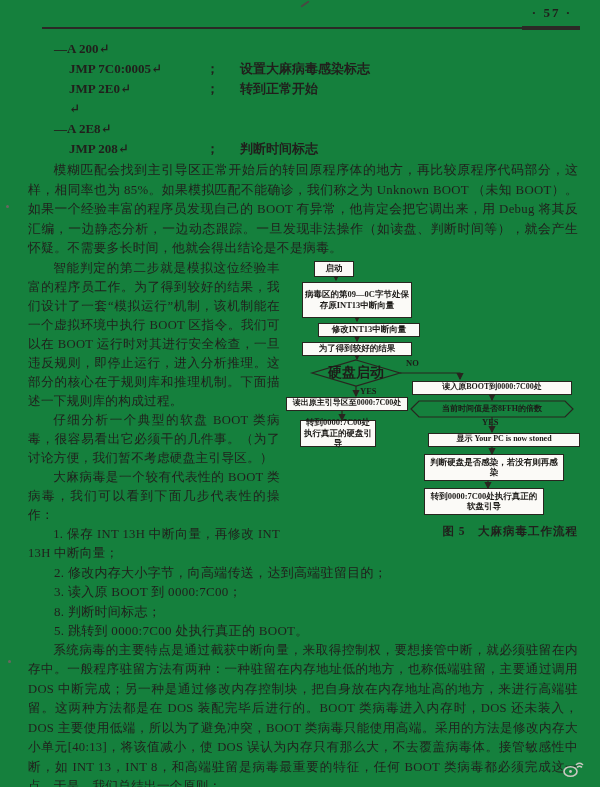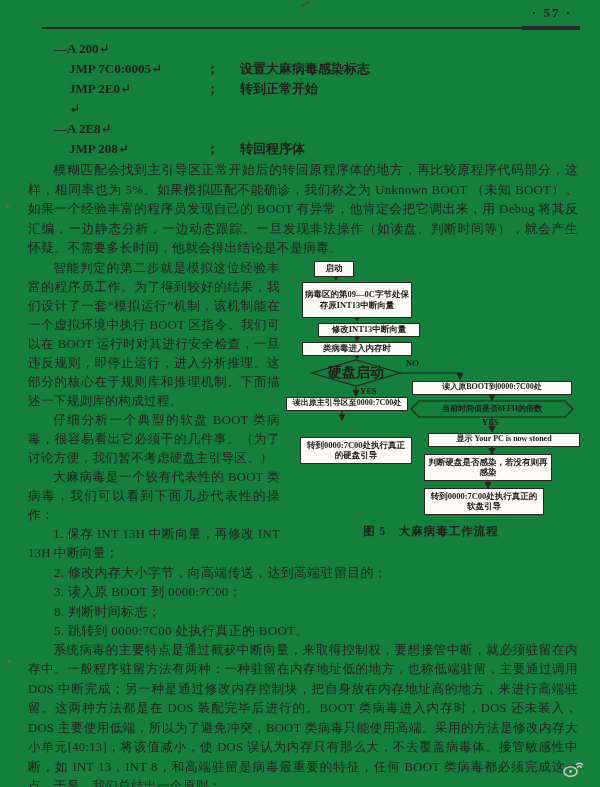--- a/index.html
+++ b/index.html
@@ -27,21 +27,21 @@
   .p5{line-height:19.5px;font-size:12.6px;}
   
   .flow-wrap{float:right;width:294px;margin:2px 0 2px 4px;}
   .flowchart{position:relative;width:294px;height:258px;}
   .flowchart svg.connectors{position:absolute;left:0;top:0;pointer-events:none;}
   .fbox{position:absolute;border:1.2px solid #28251f;background:#fbfaf7;font-size:8.5px;line-height:10.5px;
         font-weight:600;text-align:center;display:flex;align-items:center;justify-content:center;
         padding:1px 2px;box-sizing:border-box;color:#1d1b18;}
   .flabel{position:absolute;font-size:14px;line-height:10px;font-weight:600;text-align:center;color:#1d1b18;}
   .branch{position:absolute;font-size:8.5px;font-weight:bold;color:#1d1b18;}
-  .flow-caption{font-size:11.5px;font-weight:bold;text-align:center;margin-top:5px;letter-spacing:1px;}
+  .flow-caption{font-size:11.5px;font-weight:bold;text-align:right;margin-top:5px;letter-spacing:1px;}
   .clear{clear:both;}
   
   .watermark{position:absolute;right:16px;bottom:6px;display:flex;align-items:center;gap:4px;
              color:#ccc8c2;font-size:15px;font-weight:bold;font-family:"Liberation Sans",sans-serif;}
 </style>
 </head>
 <body>
 
 <div class="page">
 
@@ -50,24 +50,24 @@
   <div class="pen-mark"></div>
   <div class="margin-dot" style="left:6px;top:205px;"></div>
   <div class="margin-dot" style="left:8px;top:660px;"></div>
 
   <div class="code-block">
     <div class="code-line"><span class="cc">—A 200↵</span></div>
     <div class="code-line indent"><span class="cc">JMP 7C0:0005↵</span><span class="sep">；</span><span class="cm">设置大麻病毒感染标志</span></div>
     <div class="code-line indent"><span class="cc">JMP 2E0↵</span><span class="sep">；</span><span class="cm">转到正常开始</span></div>
     <div class="code-line indent"><span class="cc">↵</span></div>
     <div class="code-line"><span class="cc">—A 2E8↵</span></div>
-    <div class="code-line indent"><span class="cc">JMP 208↵</span><span class="sep">；</span><span class="cm">转回程序体</span></div>
+    <div class="code-line indent"><span class="cc">JMP 208↵</span><span class="sep">；</span><span class="cm">判断时间标志</span></div>
   </div>
 
-  <p class="para">模糊匹配会找到主引导区正常开始后的转回原程序体的地方，再比较原程序代码部分，这样，相同率也为 5%。如果模拟匹配不能确诊，我们称之为 Unknown BOOT （未知 BOOT）。如果一个经验丰富的程序员发现自己的 BOOT 有异常，他肯定会把它调出来，用 Debug 将其反汇编，一边静态分析，一边动态跟踪。一旦发现非法操作（如读盘、判断时间等），就会产生怀疑。不需要多长时间，他就会得出结论是不是病毒。</p>
+  <p class="para">模糊匹配会找到主引导区正常开始后的转回原程序体的地方，再比较原程序代码部分，这样，相同率也为 85%。如果模拟匹配不能确诊，我们称之为 Unknown BOOT （未知 BOOT）。如果一个经验丰富的程序员发现自己的 BOOT 有异常，他肯定会把它调出来，用 Debug 将其反汇编，一边静态分析，一边动态跟踪。一旦发现非法操作（如读盘、判断时间等），就会产生怀疑。不需要多长时间，他就会得出结论是不是病毒。</p>
 
   <div class="mid">
     <div class="flow-wrap">
       <div class="flowchart">
         <svg class="connectors" width="294" height="258" viewBox="0 0 294 258">
           <defs>
             <marker id="arw" markerWidth="7" markerHeight="7" refX="5" refY="3" orient="auto">
               <path d="M0,0 L6,3 L0,6 Z" fill="#28251f"></path>
             </marker>
           </defs>
@@ -83,31 +83,31 @@
             <line x1="208" y1="156" x2="208" y2="171" marker-end="url(#arw)"></line>
             <line x1="208" y1="186" x2="208" y2="193" marker-end="url(#arw)"></line>
             <line x1="204" y1="220" x2="204" y2="227" marker-end="url(#arw)"></line>
             <polygon points="72,99 116,112 72,125 28,112"></polygon>
             <polygon points="127,148 135,140 281,140 289,148 281,156 135,156"></polygon>
           </g>
         </svg>
         <div class="fbox" style="left:30px;top:0;width:40px;height:16px;">启动</div>
         <div class="fbox" style="left:18px;top:21px;width:110px;height:36px;">病毒区的第09—0C字节处保存原INT13中断向量</div>
         <div class="fbox" style="left:34px;top:62px;width:102px;height:14px;">修改INT13中断向量</div>
-        <div class="fbox" style="left:18px;top:81px;width:110px;height:14px;">类病毒进入内存时</div>
+        <div class="fbox" style="left:18px;top:81px;width:110px;height:14px;">为了得到较好的结果</div>
         <div class="flabel" style="left:36px;top:107px;width:72px;">硬盘启动</div>
         <div class="branch" style="left:122px;top:97px;">NO</div>
         <div class="branch" style="left:76px;top:125px;">YES</div>
         <div class="fbox" style="left:2px;top:136px;width:122px;height:14px;font-size:8px;">读出原主引导区至0000:7C00处</div>
-        <div class="fbox" style="left:16px;top:176px;width:112px;height:27px;">转到0000:7C00处执行真正的硬盘引导</div>
+        <div class="fbox" style="left:16px;top:159px;width:76px;height:27px;">转到0000:7C00处执行真正的硬盘引导</div>
         <div class="fbox" style="left:128px;top:120px;width:160px;height:14px;font-size:8px;">读入原BOOT到0000:7C00处</div>
         <div class="flabel" style="left:132px;top:143px;width:152px;font-size:8px;">当前时间值是否8FFH的倍数</div>
         <div class="branch" style="left:198px;top:156px;">YES</div>
         <div class="fbox" style="left:144px;top:172px;width:152px;height:14px;font-size:8px;">显示 Your PC is now stoned</div>
-        <div class="fbox" style="left:140px;top:193px;width:128px;height:27px;">判断硬盘是否感染，若没有则再感染</div>
+        <div class="fbox" style="left:140px;top:193px;width:140px;height:27px;">判断硬盘是否感染，若没有则再感染</div>
         <div class="fbox" style="left:140px;top:227px;width:120px;height:27px;">转到0000:7C00处执行真正的软盘引导</div>
       </div>
       <div class="flow-caption">图 5　大麻病毒工作流程</div>
     </div>
 
     <p class="para">智能判定的第二步就是模拟这位经验丰富的程序员工作。为了得到较好的结果，我们设计了一套“模拟运行”机制，该机制能在一个虚拟环境中执行 BOOT 区指令。我们可以在 BOOT 运行时对其进行安全检查，一旦违反规则，即停止运行，进入分析推理。这部分的核心在于规则库和推理机制。下面描述一下规则库的构成过程。</p>
     <p class="para">仔细分析一个典型的软盘 BOOT 类病毒，很容易看出它必须干的几件事。（为了讨论方便，我们暂不考虑硬盘主引导区。）</p>
     <p class="para">大麻病毒是一个较有代表性的 BOOT 类病毒，我们可以看到下面几步代表性的操作：</p>
     <p class="para">1. 保存 INT 13H 中断向量，再修改 INT 13H 中断向量；</p>
     <div class="clear"></div>

